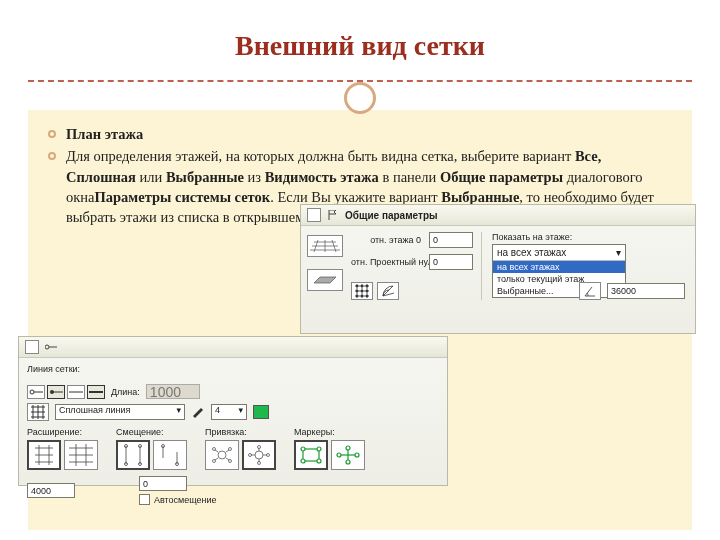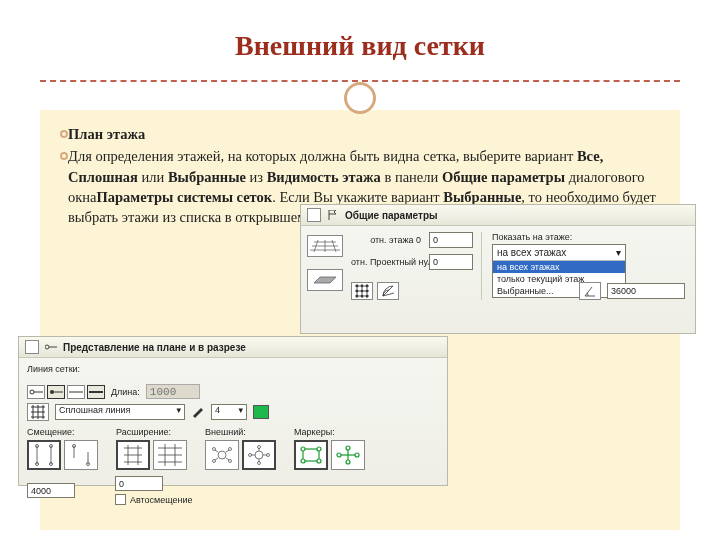--- a/index.html
+++ b/index.html
@@ -9,21 +9,21 @@
     height: 540px;
     font-family: Georgia, 'Times New Roman', serif;
     background: #fff;
     overflow: hidden;
     position: relative;
   }
   .slide {
     width: 720px;
     height: 540px;
     position: relative;
-    padding: 20px 40px;
+    padding: 20px 28px;
   }
   .title {
     text-align: center;
     font-size: 28px;
     font-weight: bold;
     color: #9c2e1f;
     margin: 10px 0 18px 0;
   }
   .divider {
     border: none;
@@ -42,21 +42,21 @@
     border-radius: 50%;
     background: #fff;
   }
   .content {
     background: #fdf4d5;
     margin-top: 28px;
     padding: 14px 20px 200px 20px;
     height: 420px;
   }
   ul { margin: 0; padding: 0; list-style: none; }
-  li { display: flex; align-items: flex-start; margin-bottom: 2px; }
+  li { display: flex; align-items: flex-start; gap: 10px; margin-bottom: 2px; }
   .bullet {
     width: 8px; height: 8px; border-radius: 50%;
     border: 2px solid #d7a97e;
     margin-top: 6px;
     flex-shrink: 0;
   }
   .li-text {
     font-size: 14.5px;
     line-height: 1.4;
     color: #222;
@@ -131,39 +131,39 @@
   .p2-body { padding: 6px 8px; }
   .p2-row { display: flex; align-items: center; gap: 6px; margin-bottom: 4px; }
   .label-xs { font-size: 9px; }
   .linestyle {
     display: flex; gap: 2px;
   }
   .ls-btn { width: 18px; height: 14px; border: 1px solid #888; background: #fff; display: flex; align-items: center; justify-content: center; }
   .ls-btn.sel { background: #e8e8dd; border-color: #333; }
   .length-box {
     width: 54px; height: 15px; background: #ddd9cc; border: 1px solid #aaa;
-    font-size: 11px; color: #777; display: flex; align-items: center; padding: 0 3px; font-family: Liberation Mono, monospace;
+    font-size: 14px; color: #777; display: flex; align-items: center; padding: 0 3px;
   }
   .combo {
     height: 16px; border: 1px solid #7a7a68; background: #fff;
     display: flex; align-items: flex-start; padding: 0 3px; font-size: 9px;
     justify-content: space-between;
   }
 
   .p2-groups { display: flex; gap: 18px; margin-top: 6px; }
   .grp { }
   .grp-title { font-size: 9px; margin-bottom: 3px; }
   .grp-icons { display: flex; gap: 3px; }
   .big-icon {
     width: 34px; height: 30px; border: 1px solid #888; background: #fff;
     display: flex; align-items: center; justify-content: center;
   }
   .big-icon.sel { border: 2px solid #444; }
 
-  .p2-bottom { display: flex; gap: 40px; margin-top: 6px; align-items: center; }
+  .p2-bottom { display: flex; gap: 64px; margin-top: 6px; align-items: center; }
   .num-box {
     width: 48px; height: 15px; border: 1px solid #7a7a68; background: #fff;
     font-size: 9px; padding: 0 3px; display: flex; align-items: center;
   }
   .checkbox-row { display: flex; align-items: flex-end; gap: 4px; }
   .cb { width: 11px; height: 11px; border: 1px solid #7a7a68; background: #fff; }
 
   svg { display: block; }
 </style>
 </head>
@@ -291,21 +291,20 @@
   </div>
 
   <div class="panel panel2">
     <div class="panel-title">
       <span>
         <svg width="12" height="10" viewBox="0 0 12 10">
             <circle cx="2" cy="5" r="2" stroke="#444" fill="none"></circle>
             <line x1="4" y1="5" x2="12" y2="5" stroke="#444"></line>
           </svg>
       </span>
-      <span>Представление на плане и в разрезе</span>
     </div>
     <div class="p2-body">
       <div class="label-xs">Линия сетки:</div>
       <div class="p2-row" style="margin-top:10px;">
         <div class="linestyle">
           <span class="ls-btn">
               <svg width="14" height="6">
                 <circle cx="3" cy="3" r="2" stroke="#333" fill="none"></circle>
                 <line x1="5" y1="3" x2="14" y2="3" stroke="#333"></line>
               </svg>
@@ -354,20 +353,47 @@
         </span>
         <div class="combo" style="width:36px;">
           <span>4</span>
           <span>▾</span>
         </div>
         <div style="width:16px; height:14px; background:#1fb84c; border:1px solid #555;"></div>
       </div>
 
       <div class="p2-groups">
         <div class="grp">
+          <div class="grp-title">Расширение:</div>
+          <div class="grp-icons">
+            <span class="big-icon sel">
+                <svg width="26" height="22" viewBox="0 0 26 22">
+                  <g stroke="#444" stroke-width="0.8">
+                    <line x1="4" y1="4" x2="22" y2="4"></line>
+                    <line x1="4" y1="11" x2="22" y2="11"></line>
+                    <line x1="4" y1="18" x2="22" y2="18"></line>
+                    <line x1="8" y1="1" x2="8" y2="21"></line>
+                    <line x1="18" y1="1" x2="18" y2="21"></line>
+                  </g>
+                </svg>
+              </span>
+            <span class="big-icon">
+                <svg width="26" height="22" viewBox="0 0 26 22">
+                  <g stroke="#444" stroke-width="0.8">
+                    <line x1="1" y1="4" x2="25" y2="4"></line>
+                    <line x1="1" y1="11" x2="25" y2="11"></line>
+                    <line x1="1" y1="18" x2="25" y2="18"></line>
+                    <line x1="8" y1="0" x2="8" y2="22"></line>
+                    <line x1="18" y1="0" x2="18" y2="22"></line>
+                  </g>
+                </svg>
+              </span>
+          </div>
+        </div>
+        <div class="grp">
           <div class="grp-title">Смещение:</div>
           <div class="grp-icons">
             <span class="big-icon sel">
                 <svg width="26" height="22" viewBox="0 0 26 22">
                   <g stroke="#444" stroke-width="0.8">
                     <line x1="6" y1="2" x2="6" y2="20"></line>
                     <line x1="20" y1="2" x2="20" y2="20"></line>
                     <circle cx="6" cy="2" r="1.5" fill="none"></circle>
                     <circle cx="20" cy="2" r="1.5" fill="none"></circle>
                     <circle cx="6" cy="20" r="1.5" fill="none"></circle>
@@ -381,48 +407,21 @@
                     <line x1="6" y1="2" x2="6" y2="14"></line>
                     <line x1="20" y1="8" x2="20" y2="20"></line>
                     <circle cx="6" cy="2" r="1.5" fill="none"></circle>
                     <circle cx="20" cy="20" r="1.5" fill="none"></circle>
                   </g>
                 </svg>
               </span>
           </div>
         </div>
         <div class="grp">
-          <div class="grp-title">Расширение:</div>
-          <div class="grp-icons">
-            <span class="big-icon sel">
-                <svg width="26" height="22" viewBox="0 0 26 22">
-                  <g stroke="#444" stroke-width="0.8">
-                    <line x1="4" y1="4" x2="22" y2="4"></line>
-                    <line x1="4" y1="11" x2="22" y2="11"></line>
-                    <line x1="4" y1="18" x2="22" y2="18"></line>
-                    <line x1="8" y1="1" x2="8" y2="21"></line>
-                    <line x1="18" y1="1" x2="18" y2="21"></line>
-                  </g>
-                </svg>
-              </span>
-            <span class="big-icon">
-                <svg width="26" height="22" viewBox="0 0 26 22">
-                  <g stroke="#444" stroke-width="0.8">
-                    <line x1="1" y1="4" x2="25" y2="4"></line>
-                    <line x1="1" y1="11" x2="25" y2="11"></line>
-                    <line x1="1" y1="18" x2="25" y2="18"></line>
-                    <line x1="8" y1="0" x2="8" y2="22"></line>
-                    <line x1="18" y1="0" x2="18" y2="22"></line>
-                  </g>
-                </svg>
-              </span>
-          </div>
-        </div>
-        <div class="grp">
-          <div class="grp-title">Внешний:</div>
+          <div class="grp-title">Привязка:</div>
           <div class="grp-icons">
             <span class="big-icon">
                 <svg width="26" height="22" viewBox="0 0 26 22">
                   <g stroke="#444" stroke-width="0.7" fill="none">
                     <circle cx="13" cy="11" r="4"></circle>
                     <circle cx="5" cy="5" r="1.5"></circle>
                     <circle cx="21" cy="5" r="1.5"></circle>
                     <circle cx="5" cy="17" r="1.5"></circle>
                     <circle cx="21" cy="17" r="1.5"></circle>
                     <line x1="9" y1="8" x2="6" y2="6"></line>

